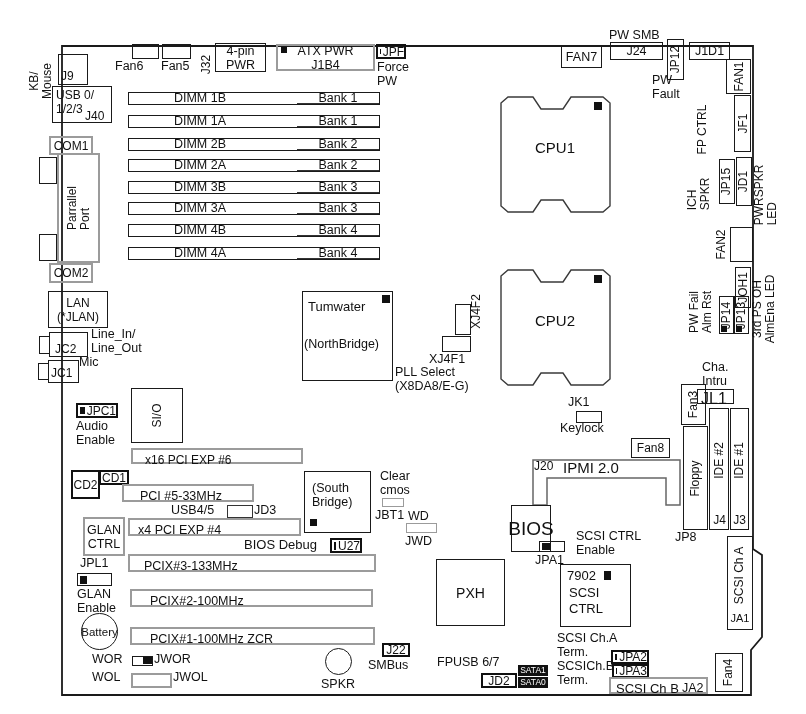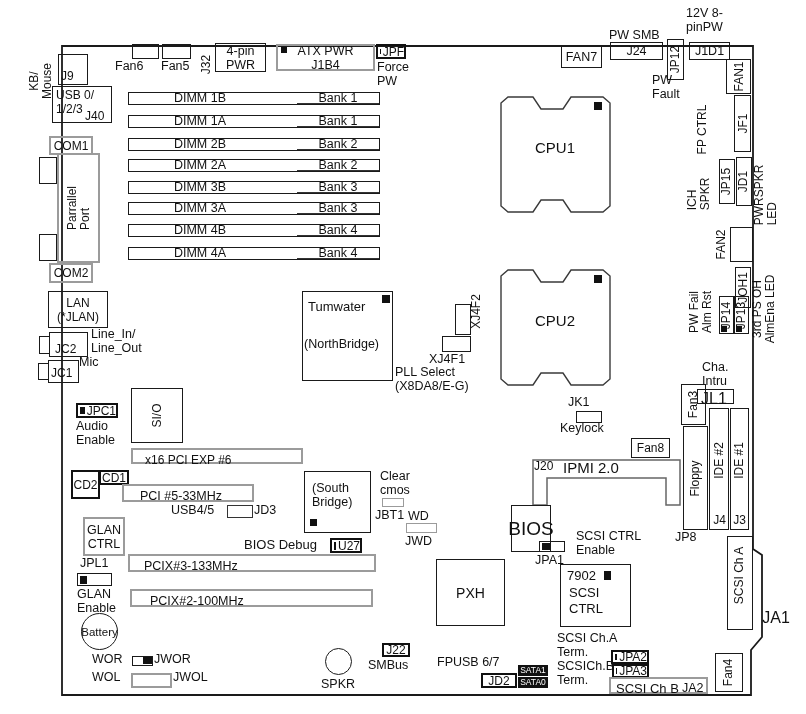--- a/index.html
+++ b/index.html
@@ -26,22 +26,20 @@
 
 <div class="stage">
 
   <svg class="ab" width="806" height="714" style="left:0;top:0">
     <path d="M62,46 H753 V549 L762,555 V637 L751,650 V695 H62 Z" fill="none" stroke="#1a1a1a" stroke-width="1.8"></path>
     <polygon points="0,6 7,0 32,0 40,12 62,12 70,0 102,0 109,6 109,109 102,115 70,115 62,103 40,103 32,115 7,115 0,109" transform="translate(501,97)" fill="none" stroke="#3a3a3a" stroke-width="1.4"></polygon>
     <polygon points="0,6 7,0 32,0 40,12 62,12 70,0 102,0 109,6 109,109 102,115 70,115 62,103 40,103 32,115 7,115 0,109" transform="translate(501,270)" fill="none" stroke="#3a3a3a" stroke-width="1.4"></polygon>
     <path d="M533,505 L533,460 L680,460 L680,505 L666,505 L666,478 L547,478 L547,505 Z" stroke="#666" stroke-width="1.5" fill="none"></path>
   </svg>
 
-  <div class="ab lbl" style="left:686px;top:6px;width:74px;height:32px">12V 8-
-pinPW</div>
   <div class="ab lbl" style="left:609px;top:28px;width:82px;height:15px">PW SMB</div>
 
   <div class="ab box" style="left:132px;top:44px;width:27px;height:15px"></div>
   <div class="ab box" style="left:162px;top:44px;width:29px;height:15px"></div>
   <div class="ab lbl" style="left:115px;top:59px;width:34px;height:13px">Fan6</div>
   <div class="ab lbl" style="left:161px;top:59px;width:34px;height:13px">Fan5</div>
   <div class="ab vwrap" style="left:199px;top:45px;width:15px;height:38px">
       <div class="v">J32</div>
     </div>
   <div class="ab box ctr lbl" style="left:215px;top:43px;width:51px;height:29px">4-pin
@@ -127,21 +125,21 @@
   <div class="ab lbl ctr" style="left:711px;top:513px;width:17px;height:13px;font-size:12px">J4</div>
   <div class="ab box" style="left:730px;top:408px;width:19px;height:122px"></div>
   <div class="ab vwrap" style="left:731px;top:420px;width:17px;height:80px">
       <div class="v">IDE #1</div>
     </div>
   <div class="ab lbl ctr" style="left:731px;top:513px;width:17px;height:13px;font-size:12px">J3</div>
   <div class="ab box" style="left:727px;top:536px;width:26px;height:94px"></div>
   <div class="ab vwrap" style="left:728px;top:540px;width:24px;height:70px">
       <div class="v">SCSI Ch A</div>
     </div>
-  <div class="ab lbl ctr" style="left:764px;top:611px;width:24px;height:14px;font-size:16px">JA1</div>
+  <div class="ab lbl ctr" style="left:728px;top:611px;width:24px;height:14px;font-size:11px">JA1</div>
   <div class="ab box vwrap" style="left:715px;top:653px;width:28px;height:39px">
       <div class="v">Fan4</div>
     </div>
 
   <div class="ab dimm" style="left:128px;top:92px;width:252px;height:13px"></div>
   <div class="ab lbl ctr" style="left:160px;top:92px;width:80px;height:12px">DIMM 1B</div>
   <div class="ab lbl bank" style="left:297px;top:91px;width:82px;height:13px">Bank 1</div>
   <div class="ab dimm" style="left:128px;top:115px;width:252px;height:13px"></div>
   <div class="ab lbl ctr" style="left:160px;top:115px;width:80px;height:12px">DIMM 1A</div>
   <div class="ab lbl bank" style="left:297px;top:114px;width:82px;height:13px">Bank 1</div>
@@ -240,35 +238,37 @@
 
   <div class="ab g" style="left:131px;top:448px;width:172px;height:16px"><span class="lbl" style="padding-left:12px;font-size:12px;line-height:12px">x16 PCI EXP #6</span></div>
   <div class="ab b2 ctr lbl" style="left:71px;top:470px;width:29px;height:29px;font-size:12px">CD2</div>
   <div class="ab b2 ctr lbl" style="left:99px;top:470px;width:30px;height:15px;font-size:12px">CD1</div>
   <div class="ab g" style="left:122px;top:484px;width:132px;height:18px"><span class="lbl" style="padding-left:16px;font-size:12.5px;line-height:13px">PCI #5-33MHz</span></div>
   <div class="ab lbl" style="left:171px;top:503px;width:60px;height:14px">USB4/5</div>
   <div class="ab thin" style="left:227px;top:505px;width:26px;height:13px"></div>
   <div class="ab lbl" style="left:254px;top:503px;width:32px;height:14px">JD3</div>
   <div class="ab g ctr lbl" style="left:83px;top:517px;width:42px;height:39px">GLAN
 CTRL</div>
+  <div class="ab g" style="left:128px;top:518px;width:173px;height:18px"><span class="lbl" style="padding-left:8px;font-size:12.5px;line-height:14px">x4 PCI EXP #4</span></div>
   <div class="ab lbl" style="left:244px;top:538px;width:88px;height:15px;font-size:13px">BIOS Debug</div>
   <div class="ab b2 jbox" style="left:330px;top:538px;width:32px;height:15px">
       <span class="sq" style="position:static;width:5px;height:8px"></span>
       <span>U27</span>
     </div>
   <div class="ab lbl" style="left:80px;top:556px;width:42px;height:14px">JPL1</div>
   <div class="ab box jbox" style="left:77px;top:573px;width:35px;height:13px">
       <span class="sq" style="position:static;width:7px;height:8px"></span>
     </div>
   <div class="ab lbl" style="left:77px;top:587px;width:62px;height:28px">GLAN
 Enable</div>
   <div class="ab g" style="left:128px;top:554px;width:248px;height:18px"><span class="lbl" style="padding-left:14px;font-size:12.5px;line-height:14px">PCIX#3-133MHz</span></div>
   <div class="ab g" style="left:130px;top:589px;width:243px;height:18px"><span class="lbl" style="padding-left:18px;font-size:12.5px;line-height:14px">PCIX#2-100MHz</span></div>
   <div class="ab" style="left:81px;top:613px;width:37px;height:37px;border:1.4px solid #1a1a1a;border-radius:50%"></div>
   <div class="ab lbl ctr" style="left:77px;top:625px;width:45px;height:13px;font-size:11.5px">Battery</div>
+  <div class="ab g" style="left:130px;top:627px;width:245px;height:18px"><span class="lbl" style="padding-left:18px;font-size:12.5px;line-height:14px">PCIX#1-100MHz ZCR</span></div>
   <div class="ab lbl" style="left:92px;top:652px;width:38px;height:14px">WOR</div>
   <div class="ab box" style="left:132px;top:656px;width:21px;height:10px">
       <span class="sq" style="right:0;top:0;width:9px;height:7px"></span>
     </div>
   <div class="ab lbl" style="left:154px;top:652px;width:46px;height:14px">JWOR</div>
   <div class="ab lbl" style="left:92px;top:670px;width:38px;height:14px">WOL</div>
   <div class="ab g" style="left:131px;top:673px;width:41px;height:15px"></div>
   <div class="ab lbl" style="left:173px;top:670px;width:46px;height:14px">JWOL</div>
 
   <div class="ab" style="left:325px;top:648px;width:27px;height:27px;border:1.4px solid #1a1a1a;border-radius:50%"></div>

